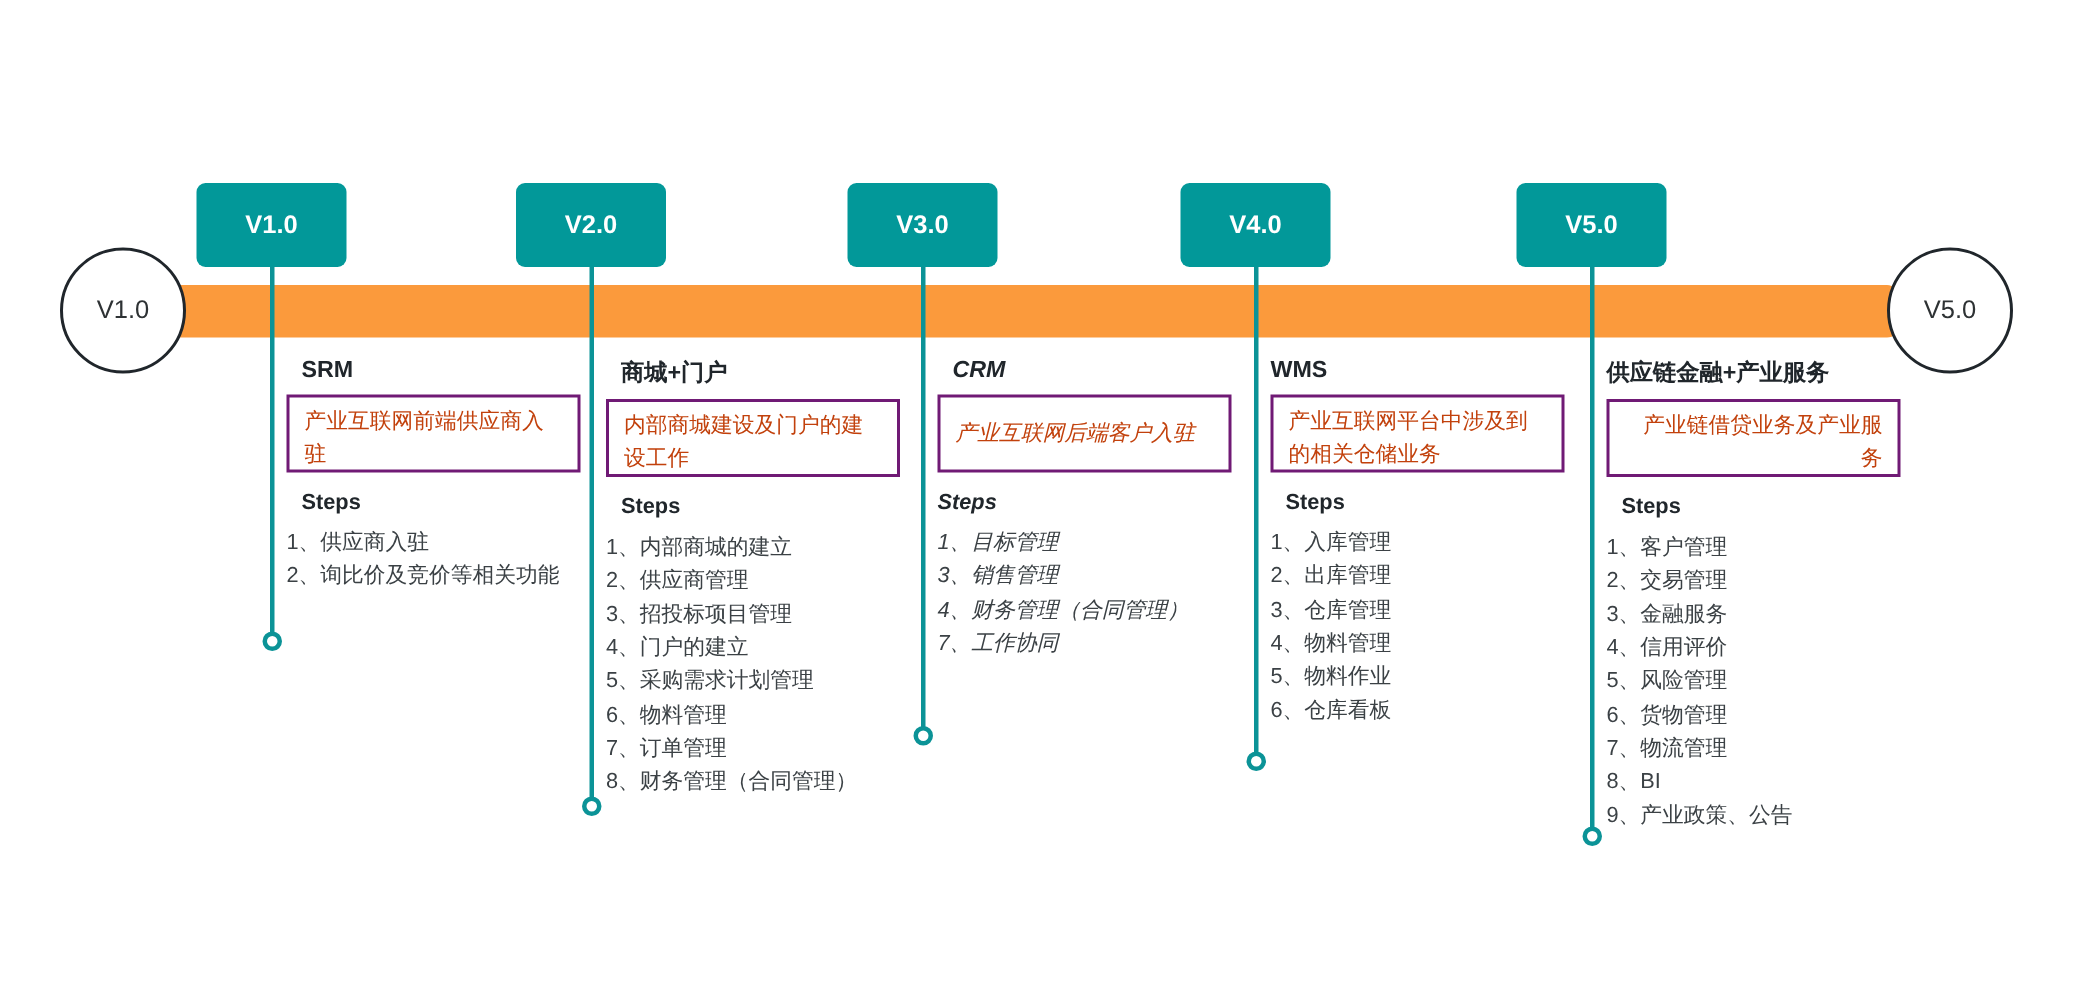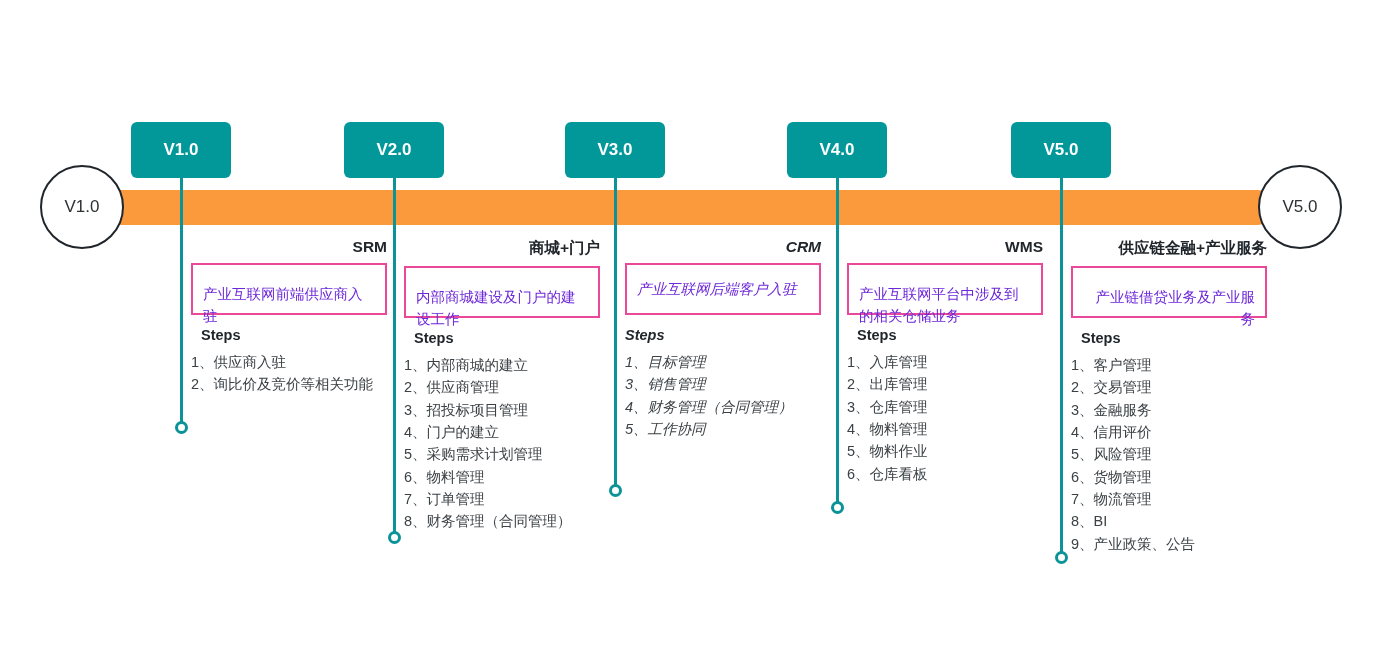--- a/index.html
+++ b/index.html
@@ -38,25 +38,24 @@
   .vdot{
     position:absolute;width:13px;height:13px;border-radius:50%;
     border:3px solid #0b9397;background:#ffffff;box-sizing:border-box;z-index:4;
   }
 
   
   .col{position:absolute;z-index:3;}
   .col-title{
     font-size:15.5px;font-weight:bold;color:#20262b;margin:0 0 7px 10px;
     white-space:nowrap;
-    text-align:right;
   }
   .desc-box{
-    border:2px solid #ec4899;background:#ffffff;box-sizing:border-box;
-    padding:18px 10px;font-size:14.5px;line-height:1.55;color:#6d28d9;
+    border:2px solid #701a75;background:#ffffff;box-sizing:border-box;
+    padding:5px 10px;font-size:14.5px;line-height:1.55;color:#c2410c;
   }
   .steps-label{
     font-size:14.5px;font-weight:bold;color:#20262b;margin:12px 0 8px 10px;
   }
   .steps-list{margin:0;padding:0;list-style:none;}
   .steps-list li{
     font-size:14.5px;line-height:1.54;color:#3b4145;white-space:nowrap;
   }
 </style>
 </head>
@@ -119,21 +118,21 @@
   <div class="vdot" style="left:609px;top:484px;"></div>
 
   <div class="col" style="left:625px;top:238px;width:196px;font-style:italic;">
     <div class="col-title">CRM</div>
     <div class="desc-box" style="height:52px;display:flex;align-items:center;">产业互联网后端客户入驻</div>
     <div class="steps-label" style="margin-left:0;">Steps</div>
     <ul class="steps-list">
       <li>1、目标管理</li>
       <li>3、销售管理</li>
       <li>4、财务管理（合同管理）</li>
-      <li>5、工作协同</li>
+      <li>7、工作协同</li>
     </ul>
   </div>
 
   <div class="badge" style="left:787px;top:122px;">
     <span>V4.0</span>
   </div>
   <div class="vline" style="left:836px;top:178px;height:330px;"></div>
   <div class="vdot" style="left:831px;top:501px;"></div>
 
   <div class="col" style="left:847px;top:238px;width:196px;">

